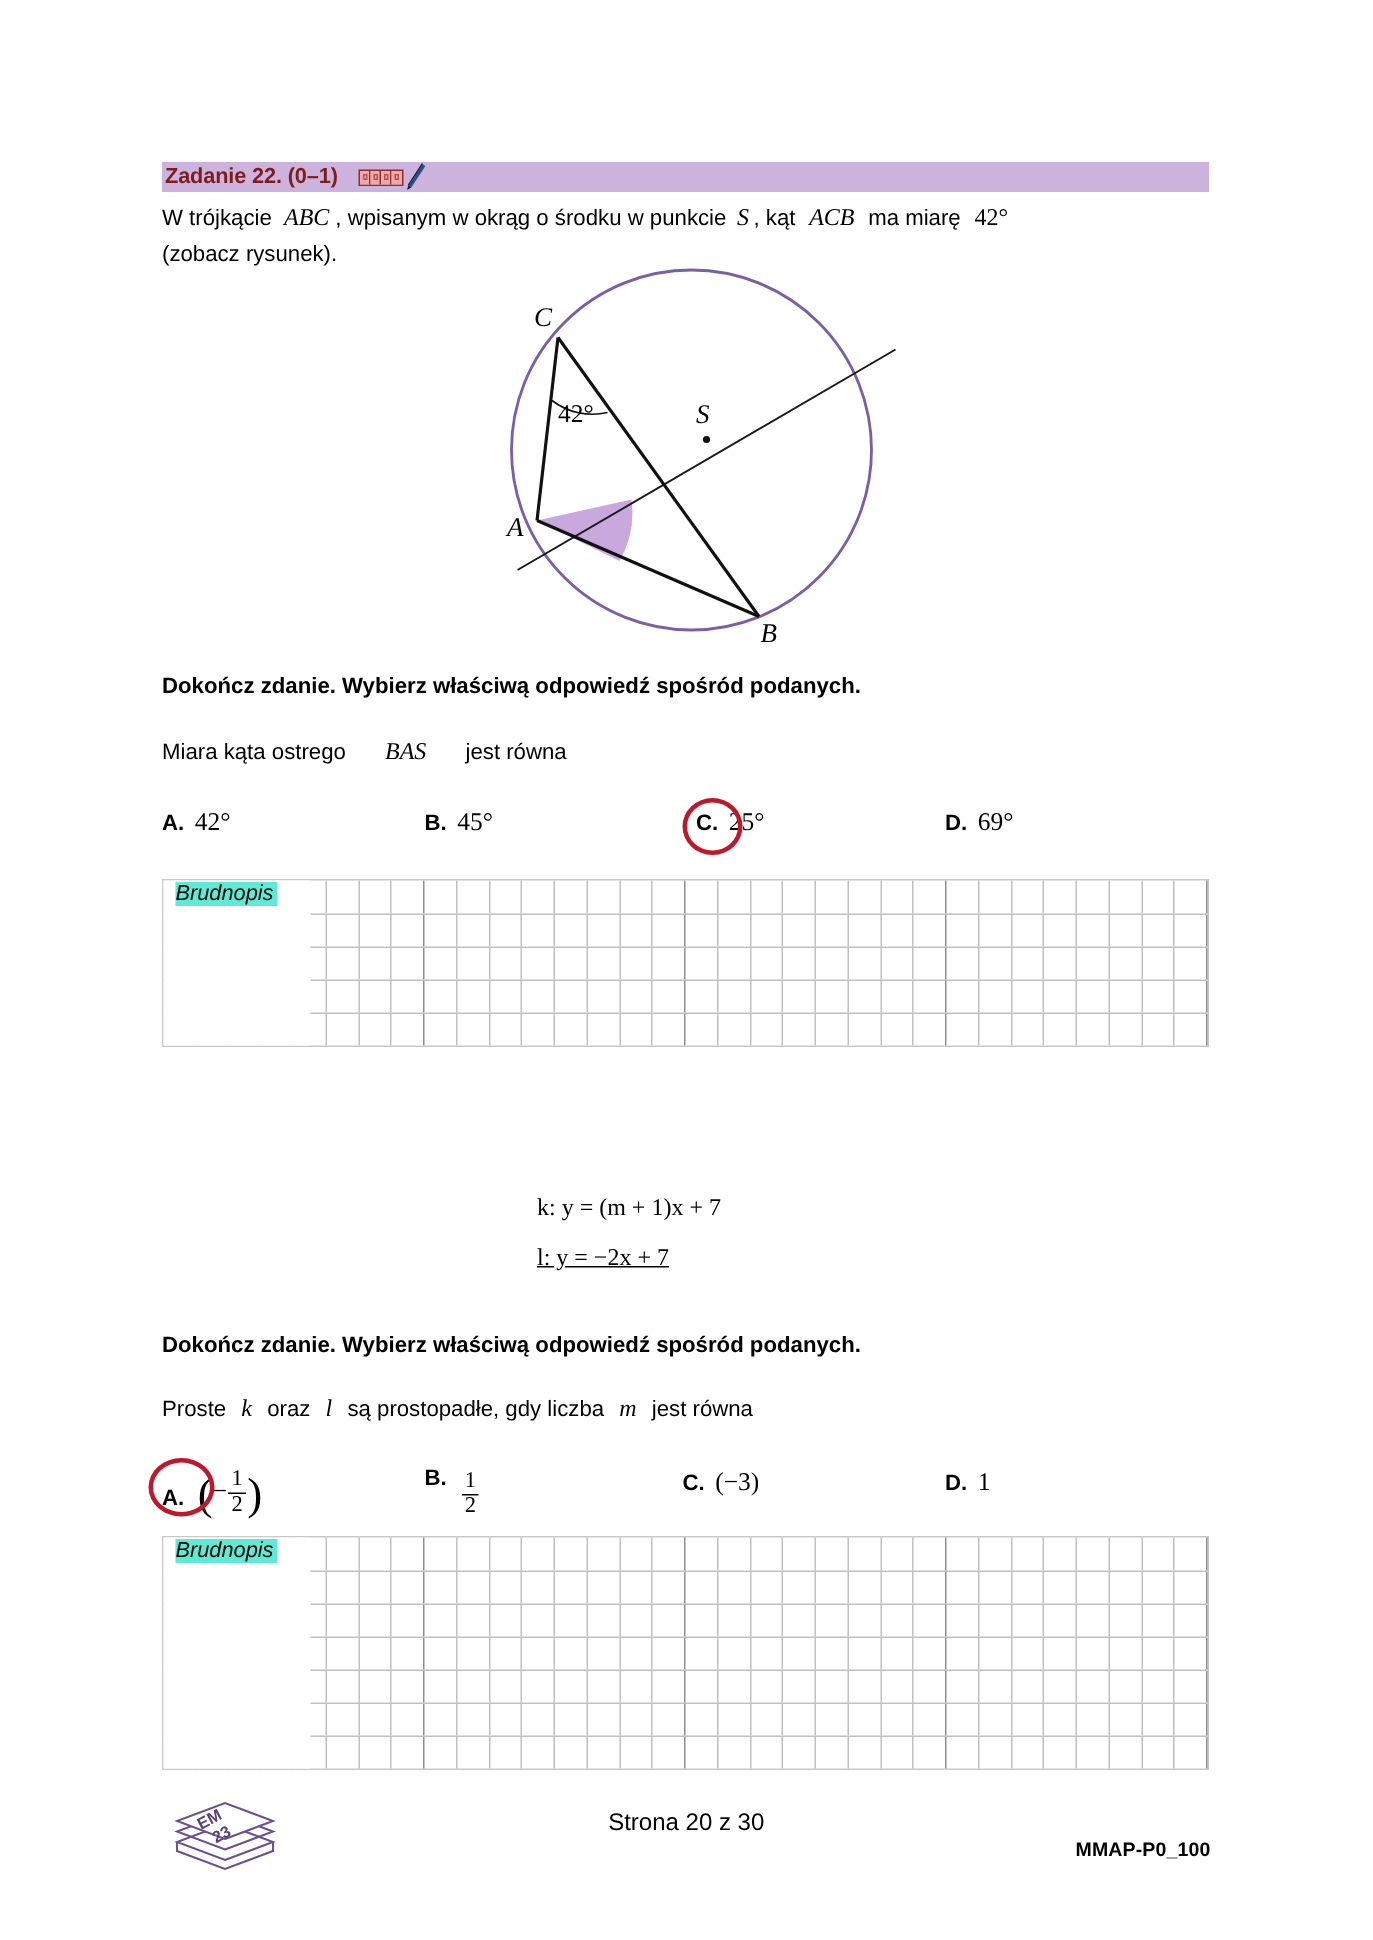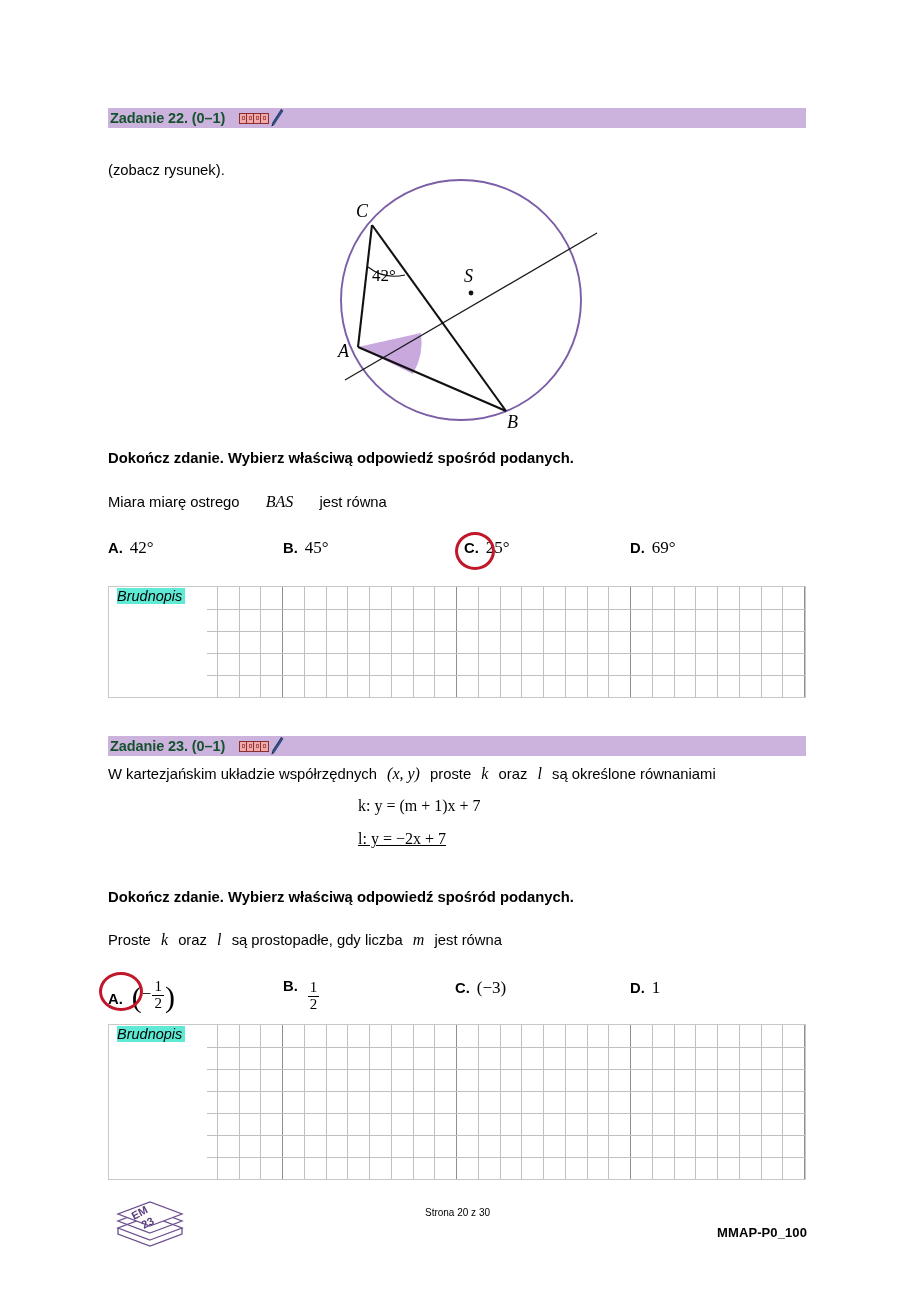--- a/index.html
+++ b/index.html
@@ -30,21 +30,21 @@
     width: 698px;
     height: 20px;
     background: #ccb3dd;
     display: flex;
     align-items: center;
   }
   .task-bar-title {
     font-size: 14.5px;
     font-weight: bold;
     letter-spacing: -0.1px;
-    color: #14532d;
+    color: #7f1d1d;
     padding-left: 2px;
     white-space: nowrap;
   }
   .task-icon {
     display: inline-flex;
     align-items: center;
     margin-left: 14px;
     position: relative;
     top: 0px;
   }
@@ -227,21 +227,21 @@
     top: 1200px;
     width: 80px;
     height: 56px;
   }
   .footer-center {
     position: absolute;
     left: 0;
     top: 1207px;
     width: 915px;
     text-align: center;
-    font-size: 10px;
+    font-size: 16px;
     font-family: "Liberation Sans", sans-serif;
   }
   .footer-right {
     position: absolute;
     right: 108px;
     top: 1225px;
     font-size: 13px;
     font-weight: bold;
     font-family: "Liberation Sans", sans-serif;
     letter-spacing: 0.1px;
@@ -264,20 +264,28 @@
       <span class="pencil">
         <svg width="14" height="20" viewBox="0 0 14 20">
           <polygon points="11.5,1 13.5,2.8 4.2,17 2.2,15.4" fill="#2f4f86"></polygon>
           <polygon points="2.2,15.4 4.2,17 1.4,18.6" fill="#16233f"></polygon>
           <line x1="11.5" y1="1" x2="2.2" y2="15.4" stroke="#14213d" stroke-width="0.7"></line>
         </svg>
       </span>
     </span>
   </div>
 
+  <div class="body-text" style="left:108px; top:134px;">
+    <span>W trójkącie</span>
+    <span class="mi" style="margin:0 4px;">ABC</span><span>, wpisanym w okrąg o środku w punkcie</span>
+    <span class="mi" style="margin:0 3px;">S</span><span>, kąt</span>
+    <span class="mi" style="margin:0 5px;">ACB</span>
+    <span>ma miarę</span>
+    <span class="mn" style="margin-left:5px;">42°</span>
+  </div>
   <div class="body-text" style="left:108px; top:158px;">(zobacz rysunek).</div>
 
   <div class="figure">
     <svg width="300" height="260" viewBox="0 0 300 260">
 
       <path d="M 38,172 L 101,158 A 65,65 0 0 1 93,199 Z" fill="#c9a8dd" stroke="none"></path>
 
       <circle cx="141" cy="125" r="120" fill="none" stroke="#7b5ea7" stroke-width="1.9"></circle>
 
       <line x1="25" y1="205" x2="277" y2="58" stroke="#1a1a1a" stroke-width="1.3"></line>
@@ -294,21 +302,21 @@
       <text x="18" y="182" font-family="Liberation Serif, serif" font-style="italic" font-size="18" fill="#000">A</text>
       <text x="187" y="253" font-family="Liberation Serif, serif" font-style="italic" font-size="18" fill="#000">B</text>
       <text x="144" y="107" font-family="Liberation Serif, serif" font-style="italic" font-size="18" fill="#000">S</text>
       <text x="52" y="106" font-family="Liberation Serif, serif" font-size="17" fill="#000">42°</text>
     </svg>
   </div>
 
   <div class="body-text bold" style="left:108px; top:446px;">Dokończ zdanie. Wybierz właściwą odpowiedź spośród podanych.</div>
 
   <div class="body-text" style="left:108px; top:490px;">
-    <span>Miara miarę ostrego</span>
+    <span>Miara kąta ostrego</span>
     <span class="mi" style="margin:0 22px;">BAS</span>
     <span>jest równa</span>
   </div>
 
   <div class="options" style="left:0; top:538px; width:915px;">
     <div class="option" style="left:108px; top:0;">
       <span class="opt-letter">A.</span>
       <span class="opt-value">42°</span>
     </div>
     <div class="option" style="left:283px; top:0;">
@@ -494,48 +502,21 @@
         <div class="grid-cell"></div>
         <div class="grid-cell"></div>
         <div class="grid-cell"></div>
         <div class="grid-cell"></div>
         <div class="grid-cell"></div>
         <div class="grid-cell"></div>
         <div class="grid-cell major"></div>
       </div>
     </div>
 
-  <div class="task-bar" style="top:736px;">
-    <span class="task-bar-title">Zadanie 23. (0–1)</span>
-    <span class="task-icon">
-      <span class="boxes">
-          <i></i>
-          <i></i>
-          <i></i>
-          <i></i>
-        </span>
-      <span class="pencil">
-        <svg width="14" height="20" viewBox="0 0 14 20">
-          <polygon points="11.5,1 13.5,2.8 4.2,17 2.2,15.4" fill="#2f4f86"></polygon>
-          <polygon points="2.2,15.4 4.2,17 1.4,18.6" fill="#16233f"></polygon>
-          <line x1="11.5" y1="1" x2="2.2" y2="15.4" stroke="#14213d" stroke-width="0.7"></line>
-        </svg>
-      </span>
-    </span>
-  </div>
-
-  <div class="body-text" style="left:108px; top:762px;">
-    <span>W kartezjańskim układzie współrzędnych</span>
-    <span class="mi" style="margin:0 6px;">(x, y)</span>
-    <span>proste</span>
-    <span class="mi" style="margin:0 6px;">k</span>
-    <span>oraz</span>
-    <span class="mi" style="margin:0 6px;">l</span>
-    <span>są określone równaniami</span>
-  </div>
+
 
   <div class="eq" style="left:358px; top:797px;">k:  y = (m + 1)x + 7</div>
   <div class="eq" style="left:358px; top:830px;text-decoration:underline;">l:  y = −2x + 7</div>
 
   <div class="body-text bold" style="left:108px; top:885px;">Dokończ zdanie. Wybierz właściwą odpowiedź spośród podanych.</div>
 
   <div class="body-text" style="left:108px; top:928px;">
     <span>Proste</span>
     <span class="mi" style="margin:0 6px;">k</span>
     <span>oraz</span>

